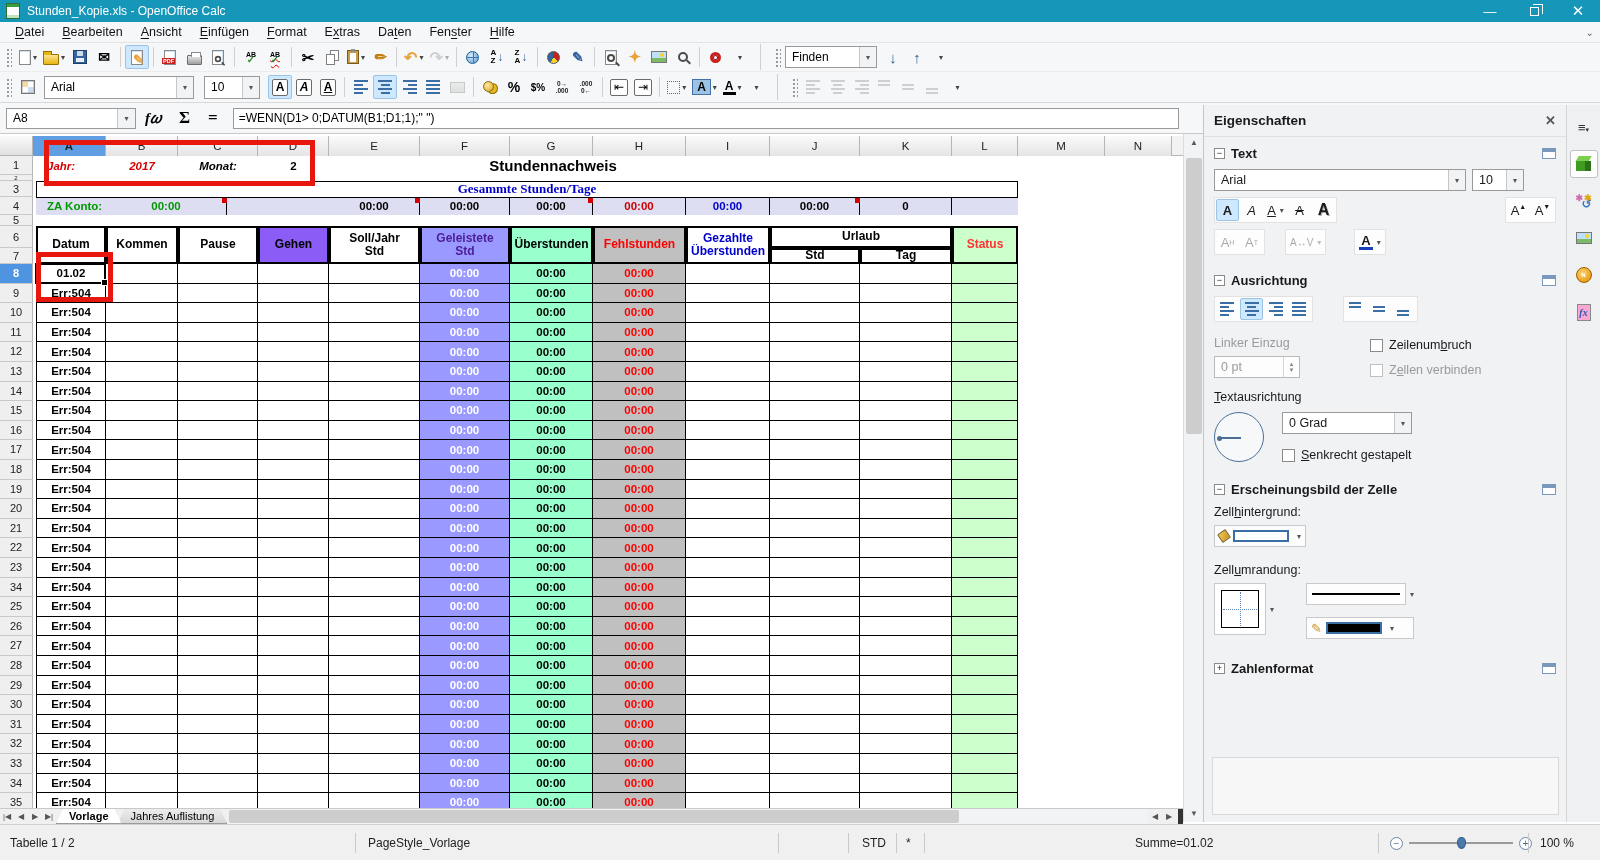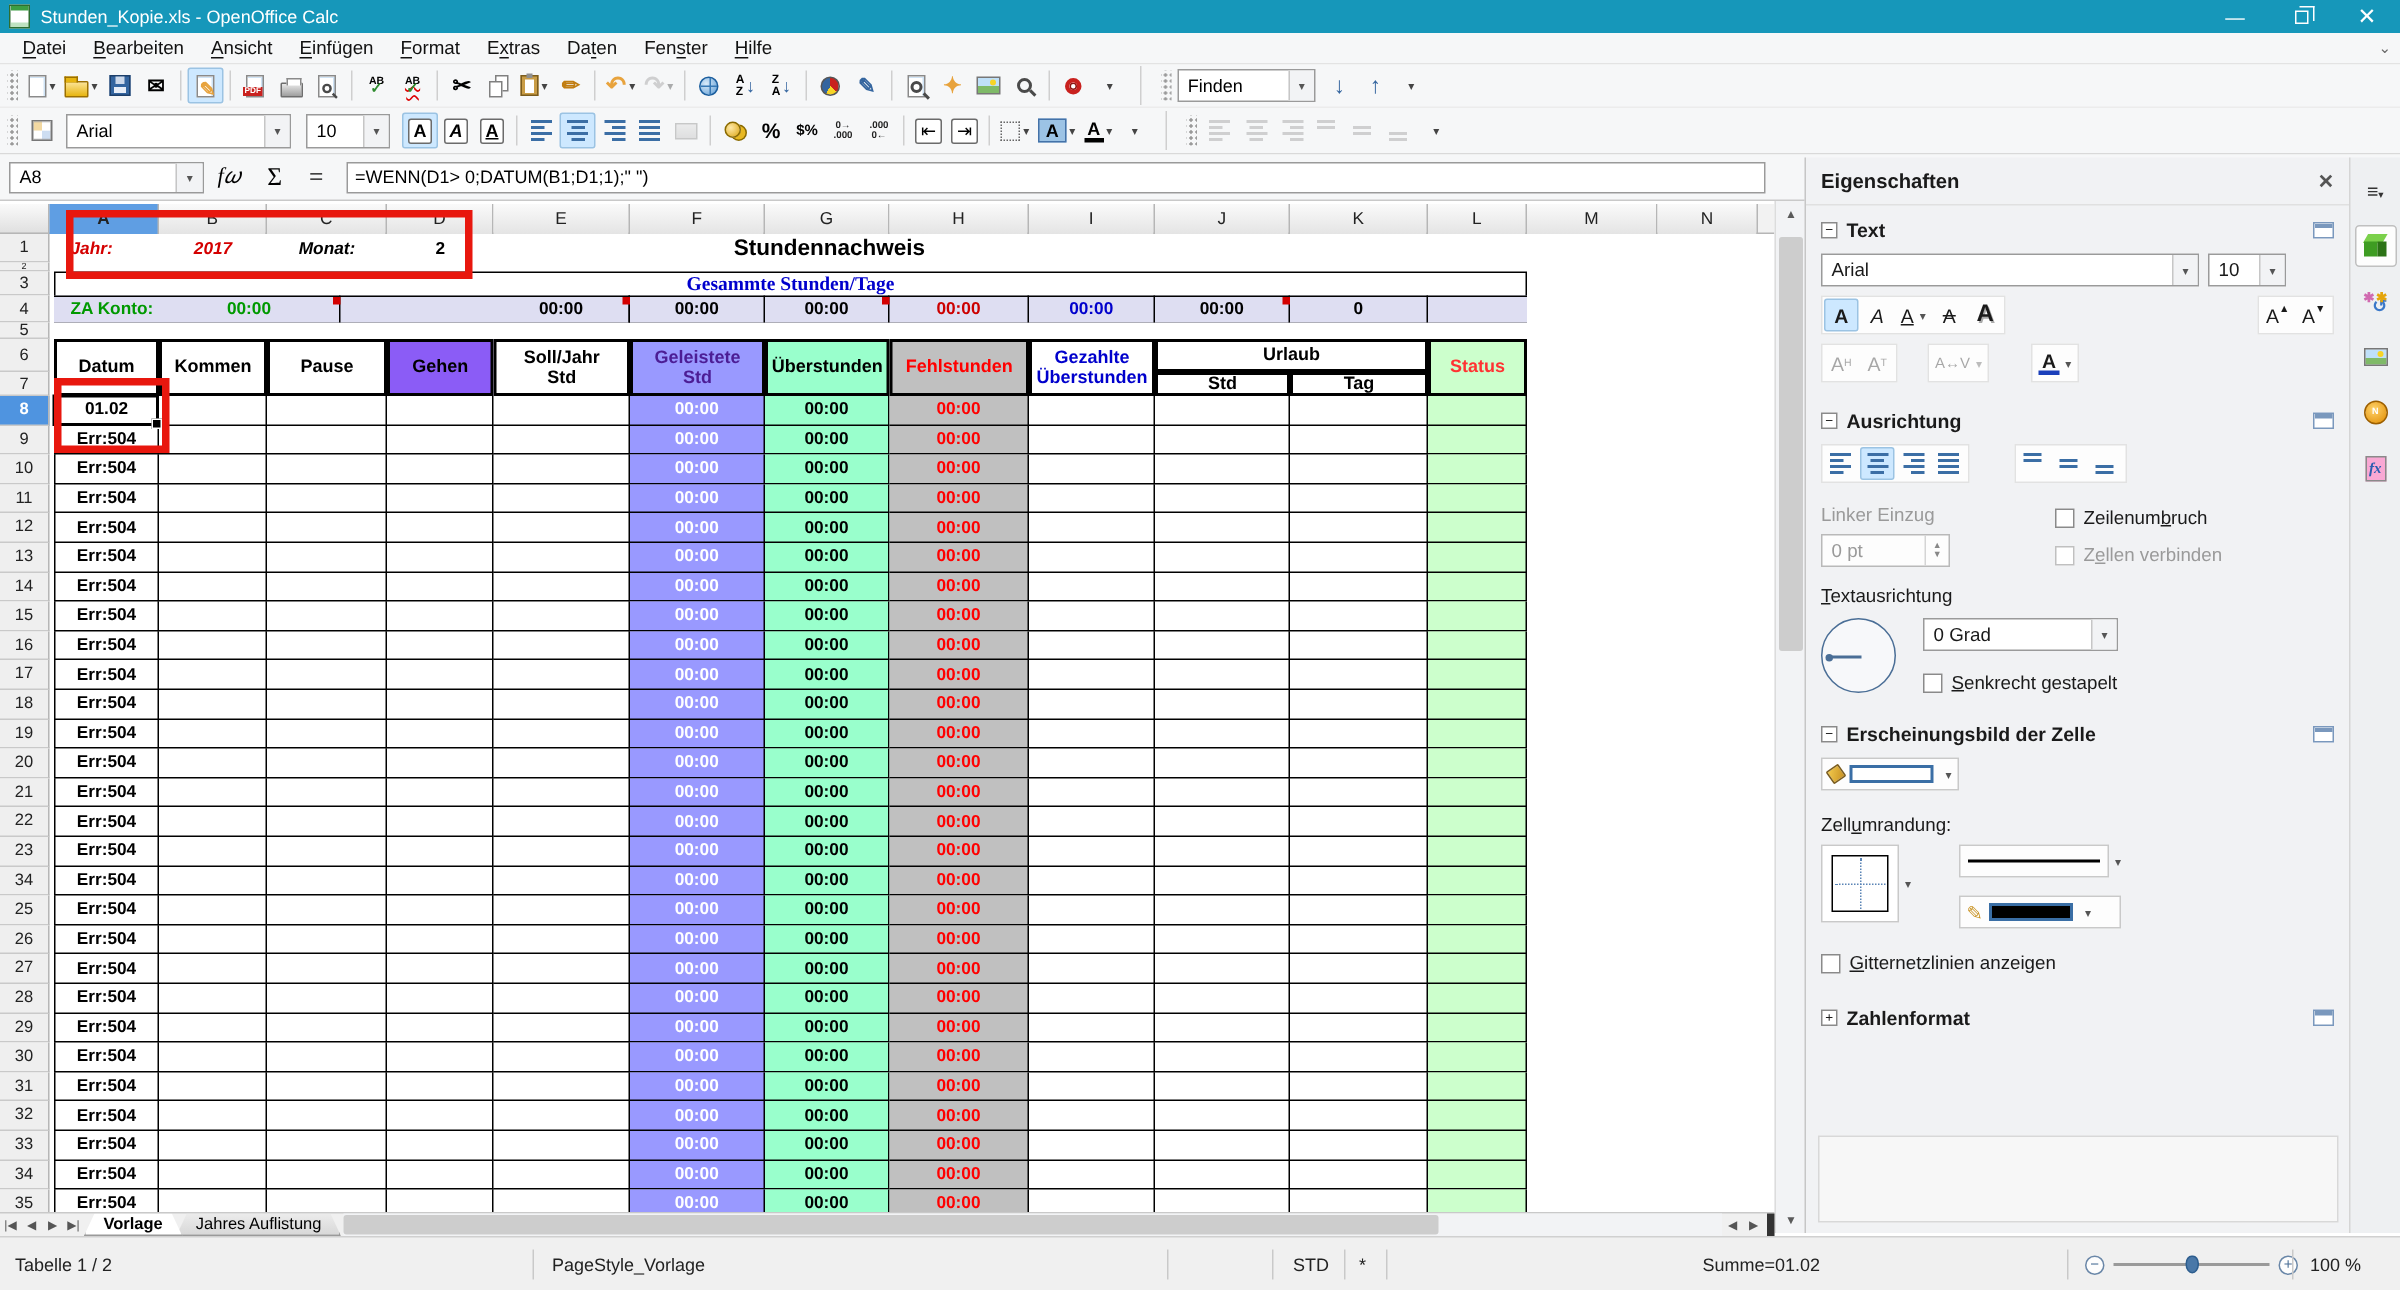--- a/index.html
+++ b/index.html
@@ -59,21 +59,21 @@
 .dec{font-size:6.5px;font-weight:700;line-height:7px;display:inline-block;text-align:center;color:#222}
 .coins{width:11px;height:11px;display:inline-block;border-radius:50%;background:radial-gradient(circle at 35% 35%,#ffe9a8,#dba514);border:1px solid #8a6a00;box-shadow:4px 2px 0 -1px #e8b822,4px 2px 0 0 #8a6a00;margin-right:4px;margin-top:-2px}
 .boxA{font-weight:700;font-size:12px;border:1px solid #6b6b6b;border-radius:2px;padding:0 3px;background:#fff;line-height:15px}
 .fontA{font-weight:700;padding:0 2px;border-bottom:3px solid #000;line-height:12px}
 .bgA{font-weight:700;padding:0 4px;background:#9cc3e5;border:1px solid #4472a8;line-height:14px}
 .ic-borders{width:13px;height:13px;display:inline-block;border:1px dotted #666}
 
 .fbar{position:absolute;left:0;top:103px;width:1600px;height:31px;background:#f6f7f8;border-bottom:1px solid #c9c9c9;display:flex;align-items:center}
 .namebox{width:130px;height:21px;margin-left:6px;background:#fff;border:1px solid #9a9a9a;display:flex;align-items:center;padding-left:6px;font-size:12px}
 .namebox .arr{margin-left:auto;width:18px;height:100%;border-left:1px solid #c6c6c6;background:#f2f3f5;display:flex;align-items:center;justify-content:center;font-size:8px;color:#555}
-.fsym{font-family:"Liberation Serif",serif;font-weight:400;font-size:15px;margin:0 9px;font-style:italic}
+.fsym{font-family:"Liberation Serif",serif;font-weight:700;font-size:15px;margin:0 9px;font-style:italic}
 .fsym.sigma,.fsym.eq{font-style:normal;font-size:17px}
 .finput{flex:1;height:21px;margin:0 10px 0 6px;background:#fff;border:1px solid #9a9a9a;display:flex;align-items:center;padding-left:5px;font-size:12px;max-width:946px}
 
 #grid{position:absolute;left:0;top:134px;width:1183px;height:674px;background:#fff;overflow:hidden}
 .colhdr-band{position:absolute;left:0;top:2px;width:1183px;height:20px;background:#f2f2f2;border-bottom:1px solid #b6b6b6}
 .colhdr{position:absolute;top:2px;height:20px;background:linear-gradient(#fafafa,#e4e4e4);border-right:1px solid #b6b6b6;text-align:center;font-size:11.5px;line-height:20px;color:#222}
 .colhdr.selcol{background:#5f9ee3;font-weight:700}
 .corner{position:absolute;left:0;top:2px;width:33px;height:20px;background:linear-gradient(#fafafa,#e0e0e0);border-right:1px solid #b6b6b6;border-bottom:1px solid #b6b6b6}
 .rowhdr{position:absolute;left:0;width:33px;background:#efefef;border-right:1px solid #b6b6b6;border-bottom:1px solid #c9c9c9;text-align:center;font-size:11px;color:#222;overflow:hidden}
 .rowhdr.selrow{background:#4f94e0;color:#fff;font-weight:700}
@@ -1126,20 +1126,23 @@
         </label>
     </div>
   </div>
 
   <div class="sb-sec" style="margin-top:8px">
     <span class="exp">−</span>
     <span>Erscheinungsbild der Zelle</span>
     <span class="launcher"></span>
   </div>
   <div class="sb-row">
+      <span id="lbl-bg">Zell<u>h</u>intergrund:</span>
+    </div>
+  <div class="sb-row">
     <span class="swatchbtn">
       <span class="bucket"></span>
       <span class="swatch"></span>
         <span class="ddz">▾</span>
     </span>
   </div>
   <div class="sb-row" style="margin-top:10px">
       <span id="lbl-border">Zell<u>u</u>mrandung:</span>
     </div>
   <div class="sb-row" style="align-items:flex-start">
@@ -1156,26 +1159,20 @@
           </span>
           <span class="ddz">▾</span>
       </span>
       <span class="swatchbtn">
         <span class="pencil">✎</span>
         <span class="swatch black"></span>
           <span class="ddz">▾</span>
       </span>
     </div>
   </div>
-  <div class="sb-row" style="margin-top:10px">
-    <label style="display:flex;align-items:center;gap:6px">
-        <span class="cb"></span>
-        <span id="lbl-gridlines"><u>G</u>itternetzlinien anzeigen</span>
-      </label>
-  </div>
 
   <div class="sb-sec" style="margin-top:10px">
     <span class="exp">+</span>
     <span>Zahlenformat</span>
     <span class="launcher"></span>
   </div>
   <div class="sunken"></div>
 </div>
 
 <div class="sidetabs">

